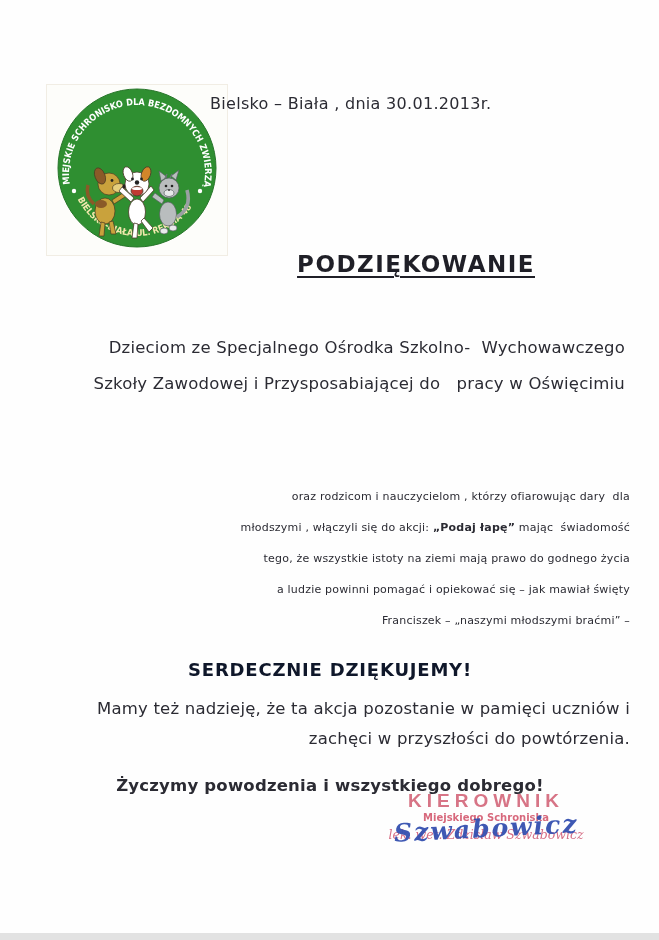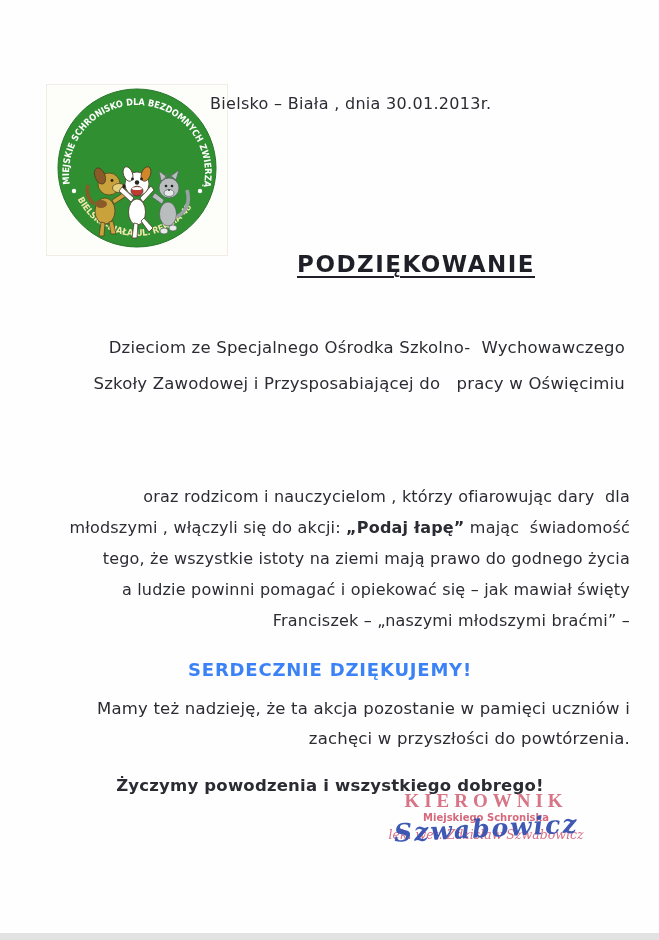--- a/index.html
+++ b/index.html
@@ -22,32 +22,32 @@
   .title { font-size:23px; font-weight:700; letter-spacing:1.5px; color:#1f1f27;
            text-decoration:underline; text-underline-offset:4px;
            text-decoration-thickness:2px; }
 
   
   .recipient { left:30px; top:330px; width:595px; text-align:center;
                font-size:16.5px; line-height:36px; letter-spacing:0.2px; }
 
   
   .bodytext { left:30px; top:481px; width:600px; text-align:center;
-              font-size:16px; line-height:31px; letter-spacing:0.2px; }
+              font-size:11px; line-height:31px; letter-spacing:0.2px; }
 
   
   .closing { left:30px; top:655px; width:600px; text-align:center;
              font-size:16.5px; line-height:30px; letter-spacing:0.2px; }
   .thanks { font-size:18px; font-weight:700; letter-spacing:0.8px;
-            color:#3b82f6; margin-bottom:9px; }
+            color:#0f172a; margin-bottom:9px; }
   .wishes { font-weight:700; margin-top:17px; }
 
   
   .stamp { left:352px; top:790px; width:268px; text-align:center; }
-  .stamp-title { font-family:Liberation Serif, serif; font-size:19px; font-weight:600;
+  .stamp-title { font-family:Liberation Sans, sans-serif; font-size:19px; font-weight:600;
                  letter-spacing:5px; color:#d4697c; opacity:0.92; }
   .stamp-small { font-size:10px; font-weight:700; color:#d14f66; line-height:11.5px;
                  opacity:0.85; }
   .stamp-vet { font-family:"DejaVu Serif", serif; font-size:12.5px; font-weight:400;
                font-style:italic; color:#cf5570; margin-top:3px; opacity:0.85; }
   .signature { position:absolute; left:42px; top:24px;
                font-family:"DejaVu Serif", serif; font-style:italic; font-weight:600;
                font-size:25px; letter-spacing:2px; color:#3450b0;
                transform:rotate(-3deg); opacity:0.95; }
 

